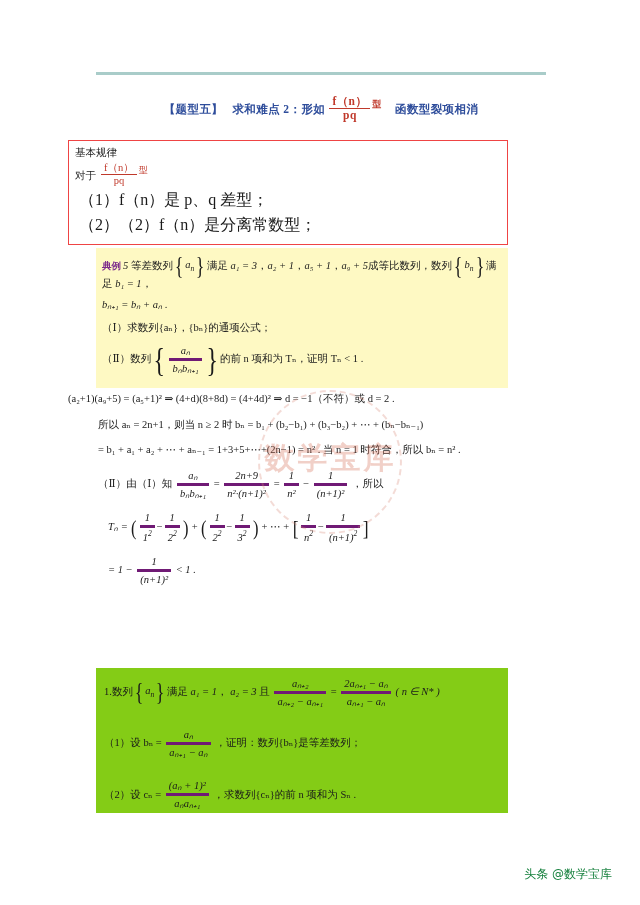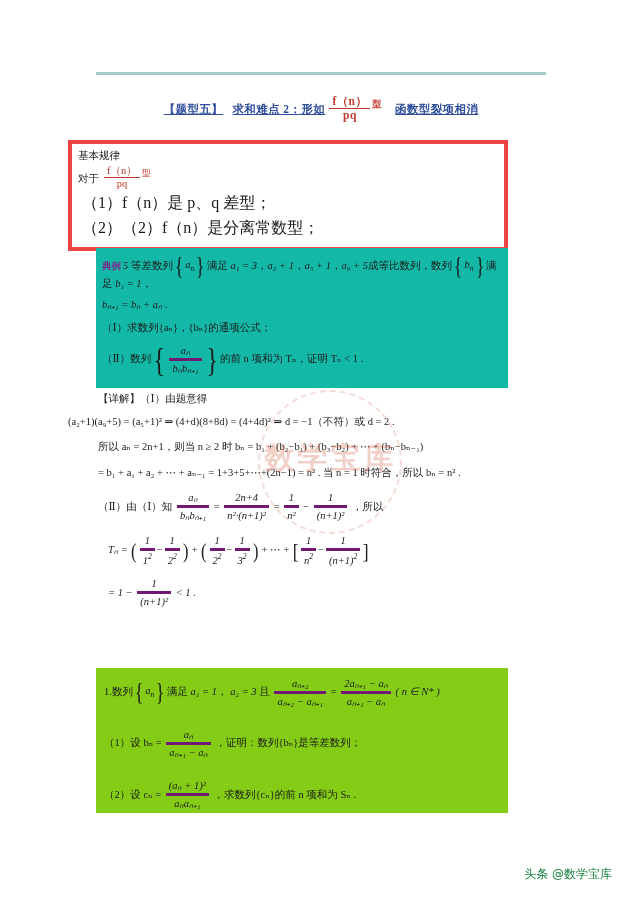--- a/index.html
+++ b/index.html
@@ -40,21 +40,21 @@
     left: 96px;
     top: 96px;
     width: 450px;
     text-align: center;
     color: #2e4d9b;
     font-weight: bold;
     font-size: 11.5px;
     letter-spacing: .4px;
     white-space: nowrap;
   }
-  .title-block .seg { display: inline-block; vertical-align: middle; text-decoration: underline; }
+  .title-block .seg { display: inline-block; vertical-align: middle; }
   .frac {
     display: inline-block;
     vertical-align: middle;
     text-align: center;
     position: relative;
     top: -1px;
     margin: 0 1px;
   }
   .frac .num {
     display: block;
@@ -77,21 +77,21 @@
     margin-left: 1px;
   }
 
   
   .rule-box {
     position: absolute;
     left: 68px;
     top: 140px;
     width: 440px;
     min-height: 80px;
-    border: 4px solid #ef4444;
+    border: 1px solid #ef4444;
     background: #fff;
     box-sizing: border-box;
     padding: 4px 6px 6px 6px;
     font-size: 10.5px;
     line-height: 1.55;
   }
   .rule-box .rb-title { font-size: 10.5px; }
   .rule-line {
     display: flex;
     align-items: center;
@@ -102,21 +102,21 @@
   .rule-item { font-size: 16px; padding-left: 4px; }
   .mi { font-style: italic; font-family: "Liberation Serif", serif; }
 
   
   .example-box {
     position: absolute;
     left: 96px;
     top: 248px;
     width: 412px;
     height: 140px;
-    background: #14b8a6;
+    background: #fef9c3;
     box-sizing: border-box;
     padding: 8px 8px 8px 6px;
     font-size: 10.5px;
     line-height: 1.35;
   }
   .ex-tag {
     color: #7b2b8c;
     font-weight: bold;
     font-size: 9.5px;
     margin-right: 2px;
@@ -309,33 +309,32 @@
 
   </div>
 
   <div class="watermark">
     <div class="wm-ring"></div>
     <div class="wm-text">数学宝库</div>
   </div>
 
   <div class="solution">
 
-    <div class="sol-head">【详解】（Ⅰ）由题意得</div>
 
     <div class="sol-line">(a₂+1)(a₉+5) = (a₅+1)² ⇒ (4+d)(8+8d) = (4+4d)² ⇒ d = −1（不符）或 d = 2 .</div>
 
     <div class="sol-line indent">所以 aₙ = 2n+1，则当 n ≥ 2 时 bₙ = b₁ + (b₂−b₁) + (b₃−b₂) + ⋯ + (bₙ−bₙ₋₁)</div>
 
     <div class="sol-line indent">= b₁ + a₁ + a₂ + ⋯ + aₙ₋₁ = 1+3+5+⋯+(2n−1) = n² . 当 n = 1 时符合，所以 bₙ = n² .</div>
 
     <div class="sol-line indent">
       <span>（Ⅱ）由（Ⅰ）知</span>
       <span class="mfrac"><span class="n mi">aₙ</span><span class="d mi">bₙbₙ₊₁</span></span>
       =
-      <span class="mfrac"><span class="n mi">2n+4</span><span class="d mi">n²·(n+1)²</span></span>
+      <span class="mfrac"><span class="n mi">2n+9</span><span class="d mi">n²·(n+1)²</span></span>
       =
       <span class="mfrac"><span class="n mi">1</span><span class="d mi">n²</span></span>
       −
       <span class="mfrac"><span class="n mi">1</span><span class="d mi">(n+1)²</span></span>
       <span>，所以</span>
     </div>
 
     <div class="sol-line indent" style="padding-left:40px;">
       <span class="mi">Tₙ =</span>
       <span class="paren-big">(</span><span class="mfrac"><span class="n mi">1</span><span class="d mi">1<sup>2</sup></span></span>−<span class="mfrac"><span class="n mi">1</span><span class="d mi">2<sup>2</sup></span></span><span class="paren-big">)</span>

